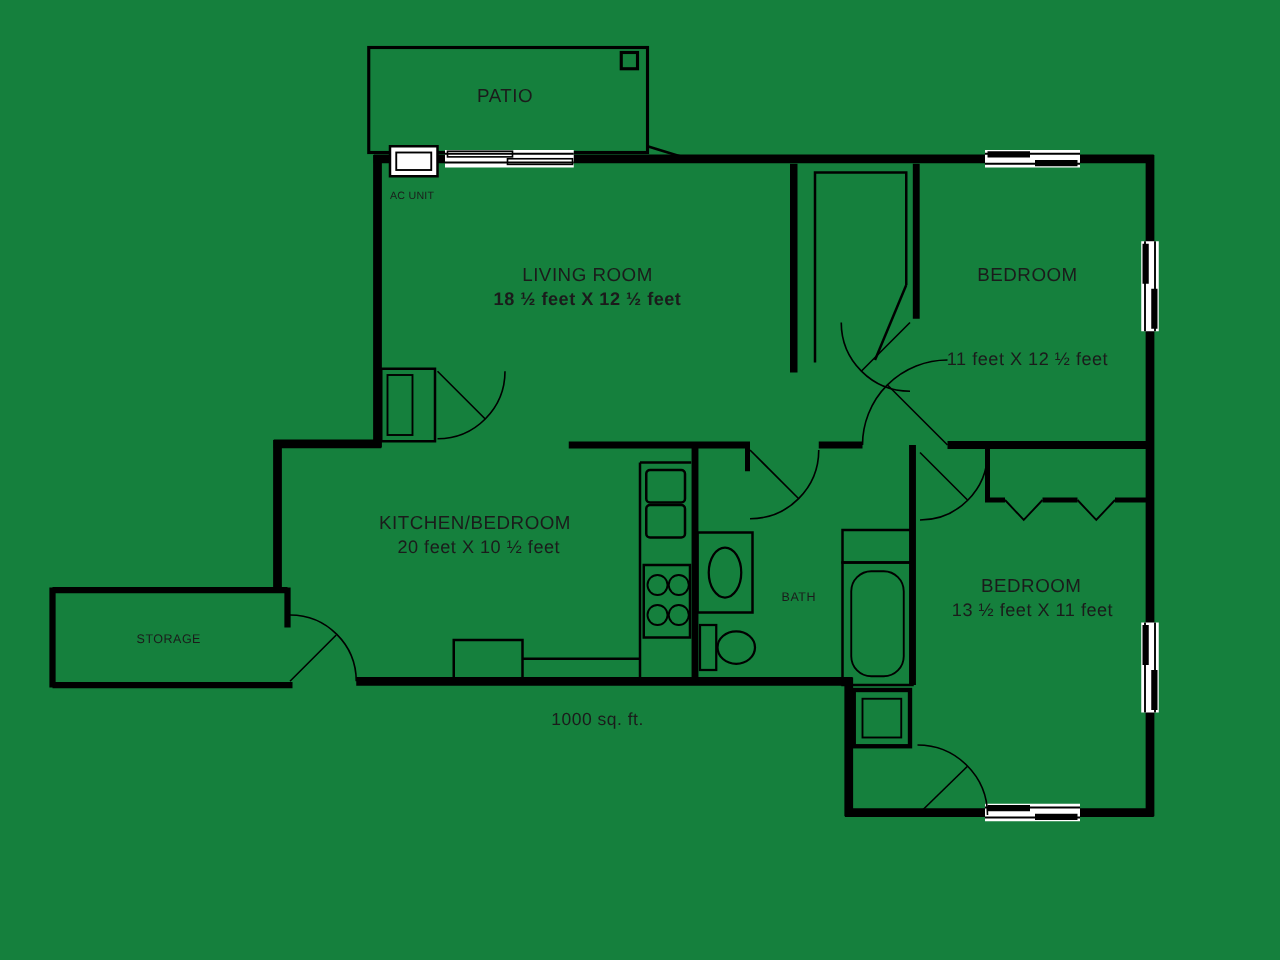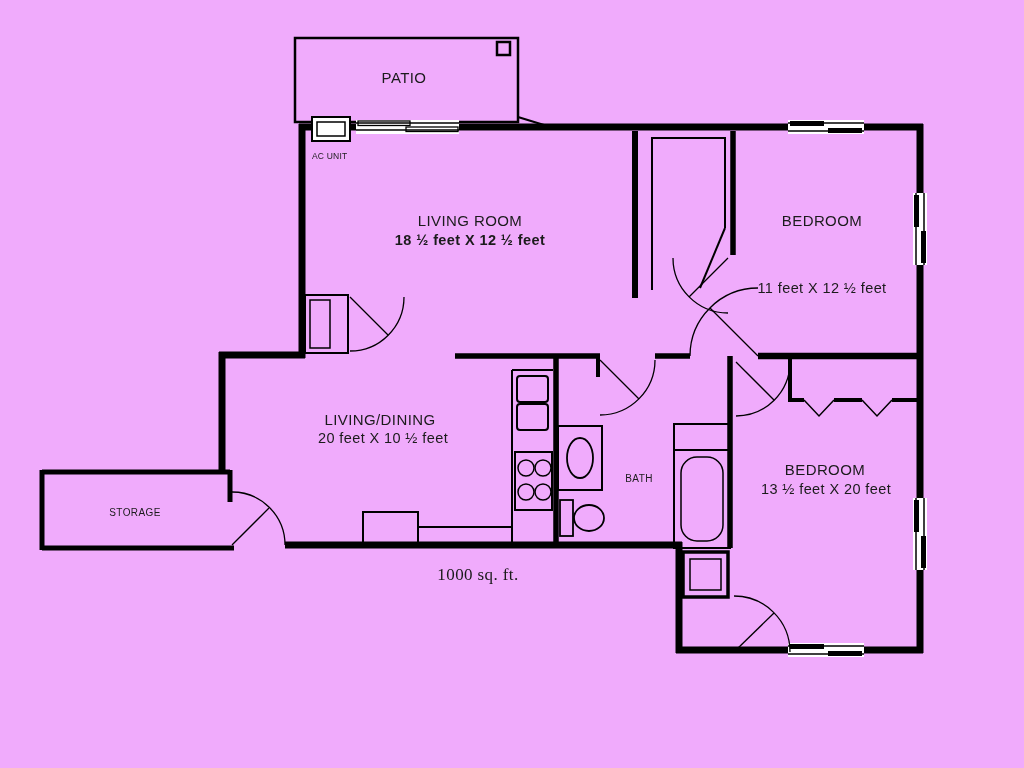--- a/index.html
+++ b/index.html
@@ -1,32 +1,32 @@
 <!DOCTYPE html>
 <html><head>
 <meta charset="utf-8">
 <style>
   html,body{margin:0;padding:0;background:#ffffff;}
   .stage{
-    position:relative;width:1024px;height:768px;background:#f0abfc;
+    position:relative;width:1024px;height:768px;background:#15803d;
     font-family:"Liberation Sans", sans-serif;overflow:hidden;
   }
   .stage svg{position:absolute;left:0;top:0;}
   .lbl{
     position:absolute;transform:translate(-50%,-50%);
     white-space:nowrap;color:#1b1b1b;letter-spacing:0.4px;
   }
   .lbl-left{
     position:absolute;white-space:nowrap;color:#1b1b1b;
   }
   .room-name{font-size:15px;}
   .room-dims{font-size:14.5px;}
   .small-room{font-size:10px;}
   .tiny{font-size:8.5px;letter-spacing:0.2px;}
-  .area{font-size:17px;font-family:Liberation Serif, serif;}
+  .area{font-size:14px;}
 </style>
 </head>
 <body>
 
 <div class="stage">
 
   <svg width="1024" height="768" viewBox="0 0 1024 768">
 
     <g stroke="#000" fill="none">
       <rect x="295" y="38" width="223" height="84" stroke-width="2.5"></rect>
@@ -192,25 +192,25 @@
   <div class="lbl room-name" style="left:404px;top:77px;">PATIO</div>
 
   <div class="lbl-left tiny" style="left:312px;top:151px;">AC UNIT</div>
 
   <div class="lbl room-name" style="left:470px;top:220px;text-align:center;">LIVING ROOM</div>
   <div class="lbl room-dims" style="left:470px;top:240px;font-weight:bold;">18 ½ feet X 12 ½ feet</div>
 
   <div class="lbl room-name" style="left:822px;top:220px;">BEDROOM</div>
   <div class="lbl room-dims" style="left:822px;top:240px;margin-top:48px;">11 feet X 12 ½ feet</div>
 
-  <div class="lbl room-name" style="left:380px;top:419px;">LIVING/DINING</div>
+  <div class="lbl room-name" style="left:380px;top:419px;">KITCHEN/BEDROOM</div>
   <div class="lbl room-dims" style="left:383px;top:438px;">20 feet X 10 ½ feet</div>
 
   <div class="lbl small-room" style="left:135px;top:512px;">STORAGE</div>
 
   <div class="lbl small-room" style="left:639px;top:478px;">BATH</div>
 
   <div class="lbl room-name" style="left:825px;top:469px;">BEDROOM</div>
-  <div class="lbl room-dims" style="left:826px;top:489px;">13 ½ feet X 20 feet</div>
+  <div class="lbl room-dims" style="left:826px;top:489px;">13 ½ feet X 11 feet</div>
 
   <div class="lbl area" style="left:478px;top:575px;">1000 sq. ft.</div>
 
 </div>
 
 </body></html>

